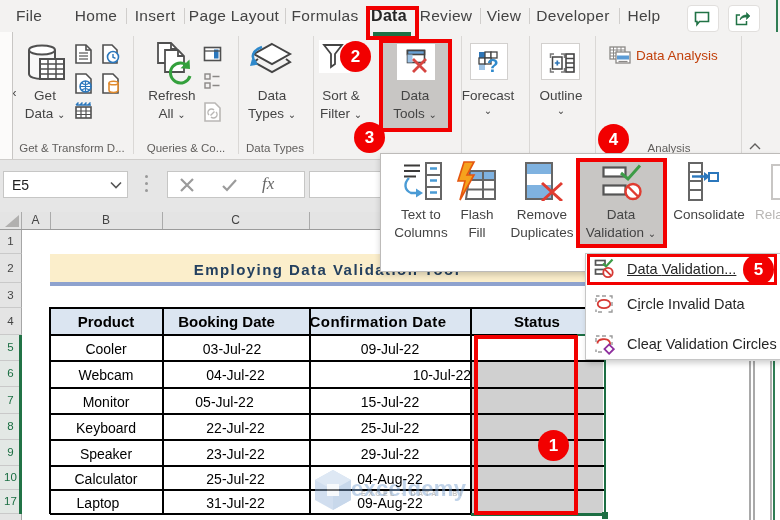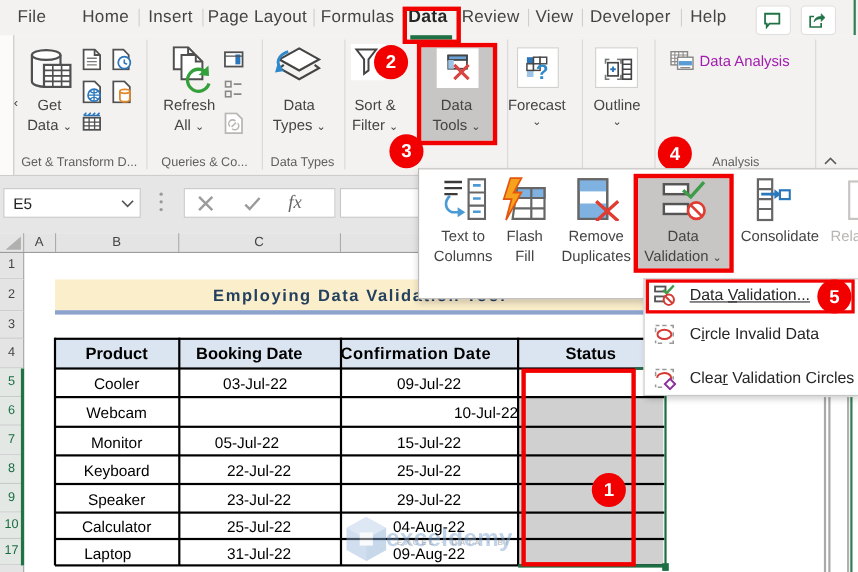--- a/index.html
+++ b/index.html
@@ -186,21 +186,21 @@
   <div class="btxt" style="left:561px;top:88px;">Outline</div>
   <div class="btxt" style="left:561px;top:105px;font-size:10px;">⌄</div>
 
   <svg class="abs" style="left:609px;top:46px;" width="24" height="20" viewBox="0 0 24 20">
     <rect x="1" y="1" width="15" height="12" fill="#fff" stroke="#8a8886" stroke-width="1.3"></rect>
     <path d="M1 4 h15 M1 7 h15 M1 10 h15 M4.5 1 v12 M8 1 v12 M12 1 v12" stroke="#8a8886" stroke-width="1"></path>
     <rect x="7" y="6" width="14" height="11" fill="#fff" stroke="#8a8886" stroke-width="1.3"></rect>
     <rect x="8" y="9.5" width="12" height="4" fill="#5b9bd5"></rect>
     <path d="M9.5 15.5 h9" stroke="#8a8886" stroke-width="1.2"></path>
   </svg>
-  <div class="abs" style="left:636px;top:48px;font-size:13.5px;color:#a21caf;">Data Analysis</div>
+  <div class="abs" style="left:636px;top:48px;font-size:13.5px;color:#c2410c;">Data Analysis</div>
   <div class="rsep" style="left:741px;"></div>
 
   <div class="redcirc" style="left:340px;top:41px;">2</div>
   <div class="redcirc" style="left:354px;top:122px;">3</div>
   <div class="redcirc" style="left:598px;top:124px;">4</div>
 
   <div class="abs" style="left:373px;top:31.5px;width:37.5px;height:4.5px;background:#1e7145;"></div>
   <div class="abs" style="left:366px;top:5.5px;width:53px;height:34.5px;border:4px solid #f20000;box-sizing:border-box;"></div>
 
   <div class="abs" style="left:0;top:160px;width:780px;height:52px;background:#e6e6e6;"></div>
@@ -281,20 +281,21 @@
 
   <div class="cell" style="left:50px;top:313px;width:112px;font-weight:bold;font-size:15px;">Product</div>
   <div class="cell" style="left:162px;top:313px;width:129px;font-weight:bold;font-size:15px;">Booking Date</div>
   <div class="cell" style="left:309px;top:313px;width:138px;font-weight:bold;font-size:15px;letter-spacing:0.4px;">Confirmation Date</div>
   <div class="cell" style="left:471px;top:313px;width:132px;font-weight:bold;font-size:15px;">Status</div>
 
   <div class="cell" style="left:50px;top:341px;width:112px;">Cooler</div>
   <div class="cell" style="left:162px;top:341px;width:140px;">03-Jul-22</div>
   <div class="cell" style="left:309px;top:341px;width:162px;">09-Jul-22</div>
   <div class="cell" style="left:50px;top:367px;width:112px;">Webcam</div>
+  <div class="cell" style="left:162px;top:367px;width:147px;">04-Jul-22</div>
   <div class="cell" style="left:309px;top:367px;width:162px;text-align:right;">10-Jul-22</div>
   <div class="cell" style="left:50px;top:394px;width:112px;">Monitor</div>
   <div class="cell" style="left:162px;top:394px;width:125px;">05-Jul-22</div>
   <div class="cell" style="left:309px;top:394px;width:162px;">15-Jul-22</div>
   <div class="cell" style="left:50px;top:420px;width:112px;">Keyboard</div>
   <div class="cell" style="left:162px;top:420px;width:147px;">22-Jul-22</div>
   <div class="cell" style="left:309px;top:420px;width:162px;">25-Jul-22</div>
   <div class="cell" style="left:50px;top:446px;width:112px;">Speaker</div>
   <div class="cell" style="left:162px;top:446px;width:147px;">23-Jul-22</div>
   <div class="cell" style="left:309px;top:446px;width:162px;">29-Jul-22</div>

